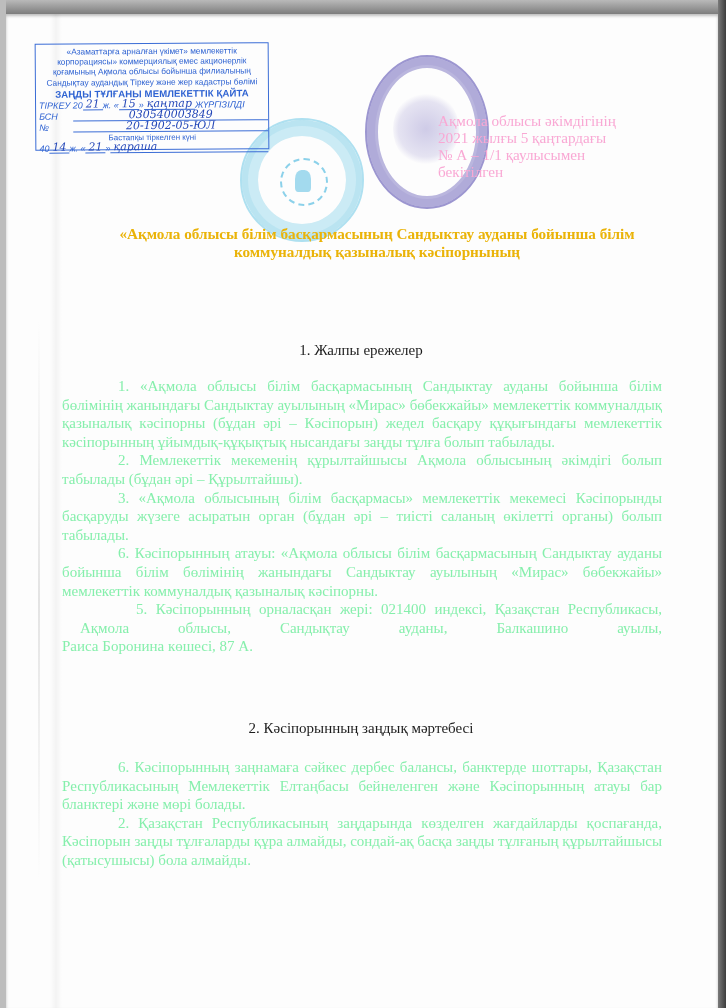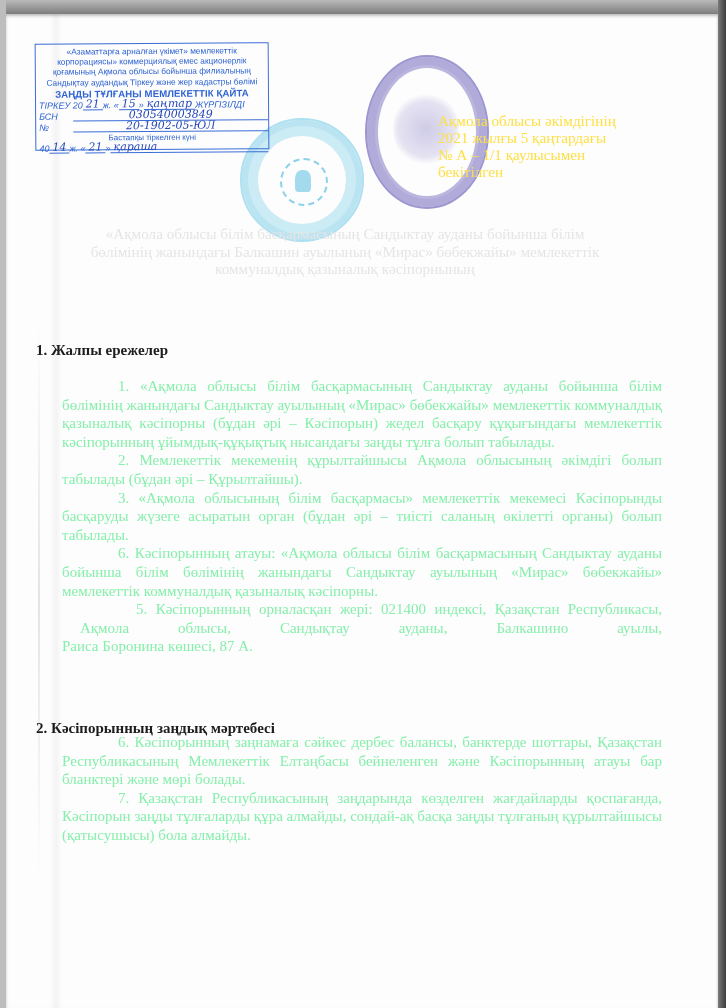--- a/index.html
+++ b/index.html
@@ -43,26 +43,26 @@
   .seal-blue .core::after { content:""; position:absolute; left:13px; top:10px; width:16px; height:22px; border-radius:40% 40% 20% 20%; background:rgba(90,190,225,0.55); }
   .seal-purple {
     position:absolute; left:365px; top:55px; width:120px; height:150px; border-radius:50%;
     border:2px solid rgba(105,95,185,0.65);
     box-shadow: inset 0 0 0 8px rgba(140,130,200,0.2), inset 0 0 0 11px rgba(105,95,185,0.45);
     clip-path: inset(0 0 0 0);
   }
   .seal-purple .emblem { position:absolute; left:26px; top:34px; width:66px; height:76px; border-radius:50%; background:radial-gradient(circle, rgba(120,110,190,0.35) 0%, rgba(120,110,190,0.18) 55%, rgba(255,255,255,0) 70%); }
 
   
-  .approval { position:absolute; left:438px; top:112px; font-size:15.2px; line-height:17px; color:#fde047; }
+  .approval { position:absolute; left:438px; top:112px; font-size:15.2px; line-height:17px; color:#f9a8d4; }
 
   
-  .title { position:absolute; left:20px; top:225px; width:650px; text-align:center; font-weight:normal; font-size:15.2px; line-height:17.6px; color:#e5e5e5; }
+  .title { position:absolute; left:52px; top:225px; width:650px; text-align:center; font-weight:bold; font-size:15.2px; line-height:17.6px; color:#eab308; }
 
-  .sec-heading { position:absolute; left:36px; width:650px; text-align:left; font-weight:bold; font-size:15px; color:#1d1d1d; }
+  .sec-heading { position:absolute; left:36px; width:650px; text-align:center; font-weight:normal; font-size:15px; color:#1d1d1d; }
   .body { position:absolute; left:62px; width:600px; font-size:15px; line-height:18.6px; color:#86efac; text-align:justify; }
   .body p { margin:0; text-indent:56px; text-align:justify; text-align-last:left; }
   .body p.spread { text-align-last:justify;margin-left:18px; }
 
   .staple { position:absolute; left:38px; top:320px; width:2px; height:560px; background:linear-gradient(rgba(200,200,200,0), rgba(180,180,180,0.35), rgba(200,200,200,0)); }
 </style>
 </head>
 <body>
 
 <div class="scan-top"></div>
@@ -117,31 +117,30 @@
 
 <div class="approval">
   <div>Ақмола облысы әкімдігінің</div>
   <div>2021 жылғы 5 қаңтардағы</div>
   <div>№ А – 1/1 қаулысымен</div>
   <div>бекітілген</div>
 </div>
 
 <div class="title">
   <div>«Ақмола облысы білім басқармасының Сандыктау ауданы бойынша білім</div>
-  <div>бөлімінің жанындағы Балкашин ауылының «Мирас» бөбекжайы» мемлекеттік</div>
   <div>коммуналдық қазыналық кәсіпорнының</div>
 </div>
 
 <div class="sec-heading" style="top:342px">1. Жалпы ережелер</div>
 <div class="body" style="top:377px">
   <p>1. «Ақмола облысы білім басқармасының Сандыктау ауданы бойынша білім бөлімінің жанындағы Сандыктау ауылының «Мирас» бөбекжайы» мемлекеттік коммуналдық қазыналық кәсіпорны (бұдан әрі – Кәсіпорын) жедел басқару құқығындағы мемлекеттік кәсіпорынның ұйымдық-құқықтық нысандағы заңды тұлға болып табылады.</p>
   <p>2. Мемлекеттік мекеменің құрылтайшысы Ақмола облысының әкімдігі болып табылады (бұдан әрі – Құрылтайшы).</p>
   <p>3. «Ақмола облысының білім басқармасы» мемлекеттік мекемесі Кәсіпорынды басқаруды жүзеге асыратын орган (бұдан әрі – тиісті саланың өкілетті органы) болып табылады.</p>
   <p>6. Кәсіпорынның атауы: «Ақмола облысы білім басқармасының Сандыктау ауданы бойынша білім бөлімінің жанындағы Сандыктау ауылының «Мирас» бөбекжайы» мемлекеттік коммуналдық қазыналық кәсіпорны.</p>
   <p class="spread">5. Кәсіпорынның орналасқан жері: 021400 индексі, Қазақстан Республикасы, Ақмола облысы, Сандықтау ауданы, Балкашино ауылы,</p>
   <p style="text-indent:0">Раиса Боронина көшесі, 87 А.</p>
 </div>
 
 <div class="sec-heading" style="top:720px">2. Кәсіпорынның заңдық мәртебесі</div>
-<div class="body" style="top:733px">
+<div class="body" style="top:758px">
   <p>6. Кәсіпорынның заңнамаға сәйкес дербес балансы, банктерде шоттары, Қазақстан Республикасының Мемлекеттік Елтаңбасы бейнеленген және Кәсіпорынның атауы бар бланктері және мөрі болады.</p>
-  <p>7. Қазақстан Республикасының заңдарында көзделген жағдайларды қоспағанда, Кәсіпорын заңды тұлғаларды құра алмайды, сондай-ақ басқа заңды тұлғаның құрылтайшысы (қатысушысы) бола алмайды.</p>
+  <p>2. Қазақстан Республикасының заңдарында көзделген жағдайларды қоспағанда, Кәсіпорын заңды тұлғаларды құра алмайды, сондай-ақ басқа заңды тұлғаның құрылтайшысы (қатысушысы) бола алмайды.</p>
 </div>
 
 </body></html>

